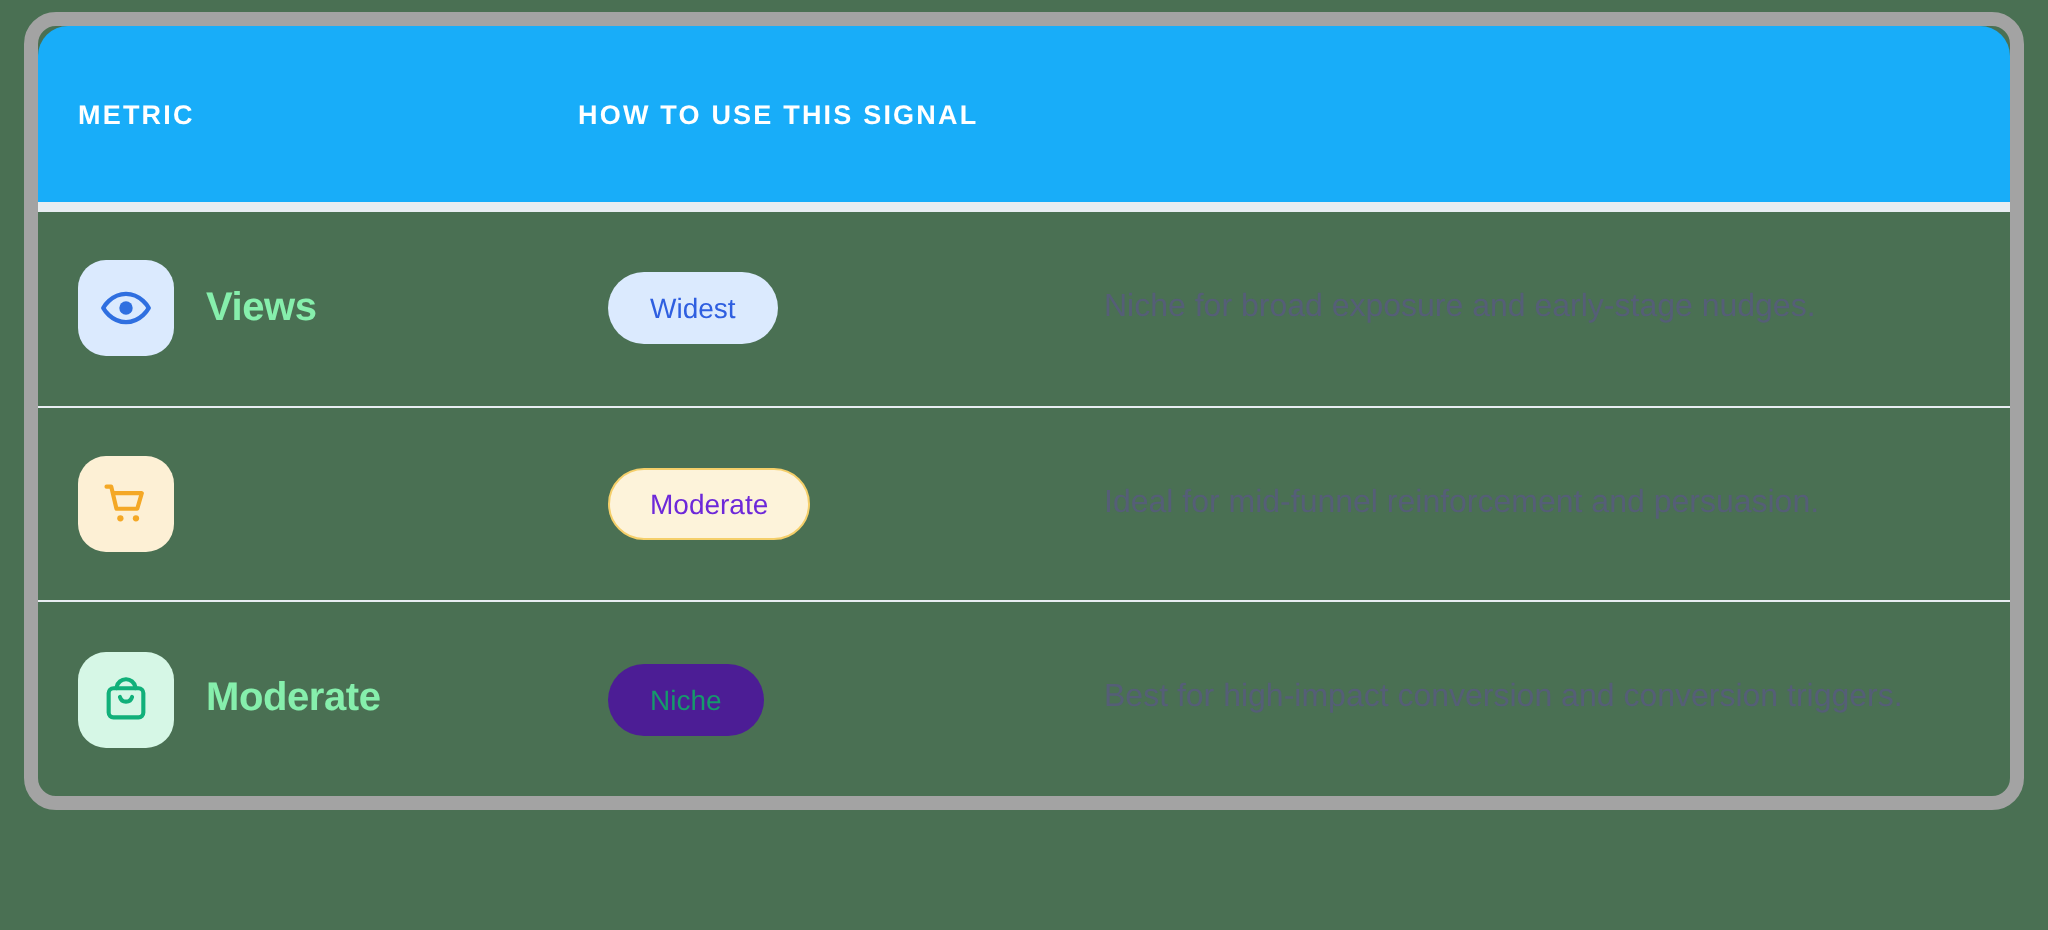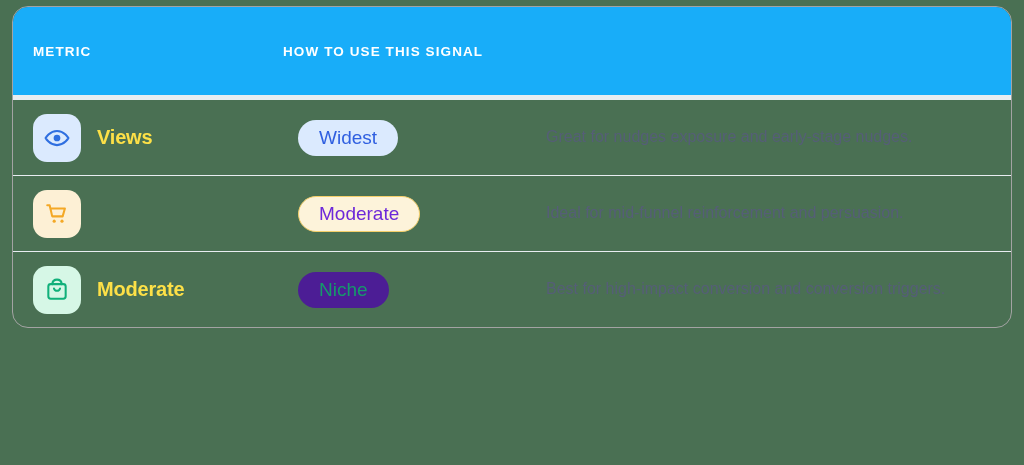--- a/index.html
+++ b/index.html
@@ -14,23 +14,23 @@
     background: #4a7053;
     font-family: "Liberation Sans", sans-serif;
     -webkit-font-smoothing: antialiased;
   }
 
   .card {
     position: absolute;
     left: 12px;
     top: 6px;
     width: 1000px;
-    height: 322px;
+    height: 399px;
     border-radius: 16px;
-    border: 1px solid #a3a3a3;
+    border: 7px solid #a3a3a3;
     background: transparent;
     overflow: hidden;
     display: flex;
     flex-direction: column;
   }
 
   
   .thead {
     flex: 0 0 88px;
     background: #18ADF9;
@@ -101,34 +101,34 @@
     flex: 0 0 48px;
   }
 
   .tile-views     { background: #dbeafe; }
   .tile-carts     { background: #fdf0d5; }
   .tile-purchases { background: #d6f7e6; }
 
   .metric-name {
     font-size: 20px;
     font-weight: bold;
-    color: #fde047;
+    color: #86efac;
     letter-spacing: -0.2px;
     white-space: nowrap;
   }
 
   
   .badge {
     display: inline-flex;
     align-items: center;
     justify-content: center;
     height: 36px;
     padding: 0 20px;
     border-radius: 18px;
-    font-size: 19px;
+    font-size: 14px;
     font-weight: normal;
     white-space: nowrap;
     border: 1px solid transparent;
   }
 
   .badge-widest {
     background: #dbeafe;
     color: #2f5fe0;
   }
 
@@ -172,21 +172,21 @@
             <path d="M1.5 12S5 5.5 12 5.5 22.5 12 22.5 12 19 18.5 12 18.5 1.5 12 1.5 12z"></path>
             <circle cx="12" cy="12" r="3.1" fill="#2f6fe0" stroke="none"></circle>
           </svg>
         </span>
         <span class="metric-name">Views</span>
       </div>
       <div class="cell cell-coverage">
         <span class="badge badge-widest">Widest</span>
       </div>
       <div class="cell cell-signal">
-        <span class="desc wide">Great for nudges exposure and early-stage nudges.</span>
+        <span class="desc wide">Niche for broad exposure and early-stage nudges.</span>
       </div>
     </div>
 
     <div class="row">
       <div class="cell cell-metric">
         <span class="icon-tile tile-carts">
           <svg width="26" height="26" viewBox="0 0 24 24" fill="none" stroke="#f4a826" stroke-width="1.9" stroke-linecap="round" stroke-linejoin="round">
             <path d="M3 4h2.2l2.4 10.2h9.6l2.1-7.2H6.3"></path>
             <circle cx="9.4" cy="18.6" r="1.45" fill="#f4a826" stroke="none"></circle>
             <circle cx="16.6" cy="18.6" r="1.45" fill="#f4a826" stroke="none"></circle>

